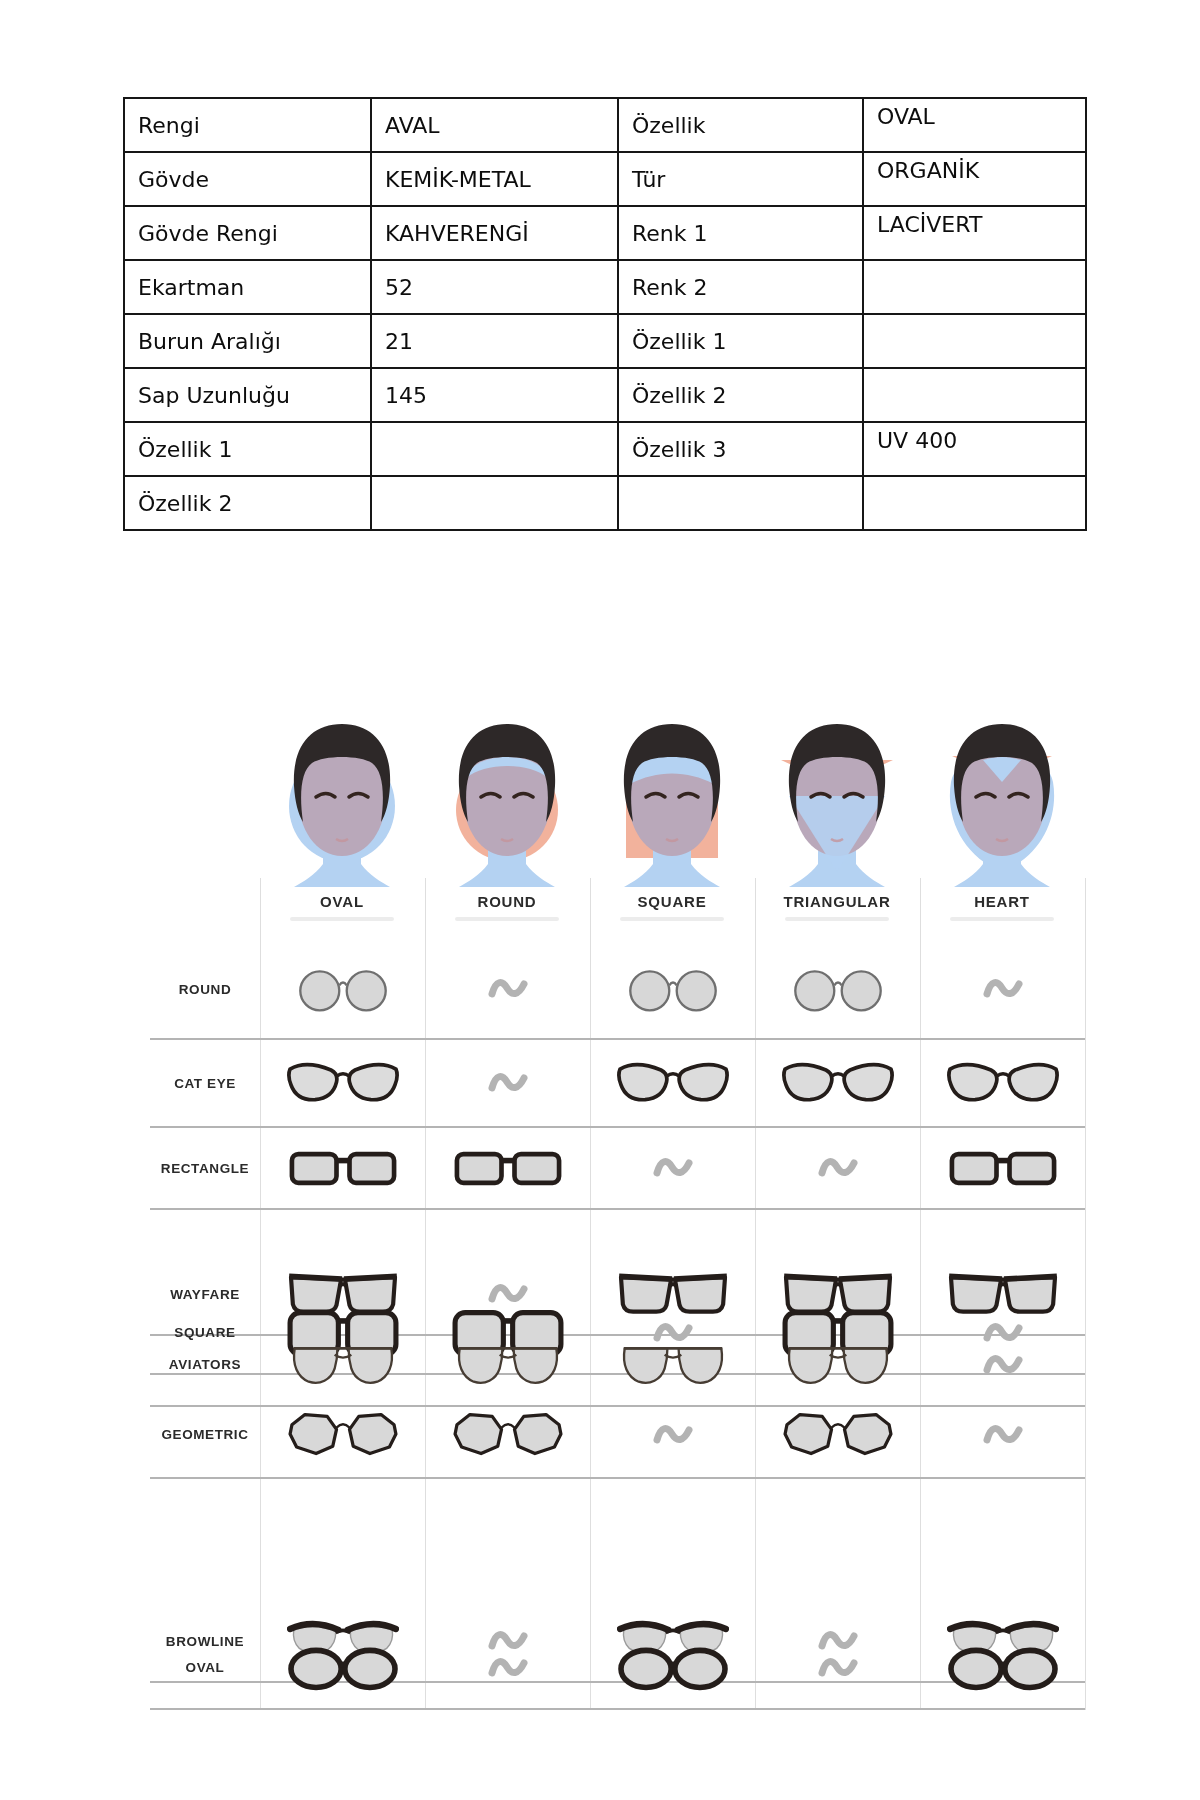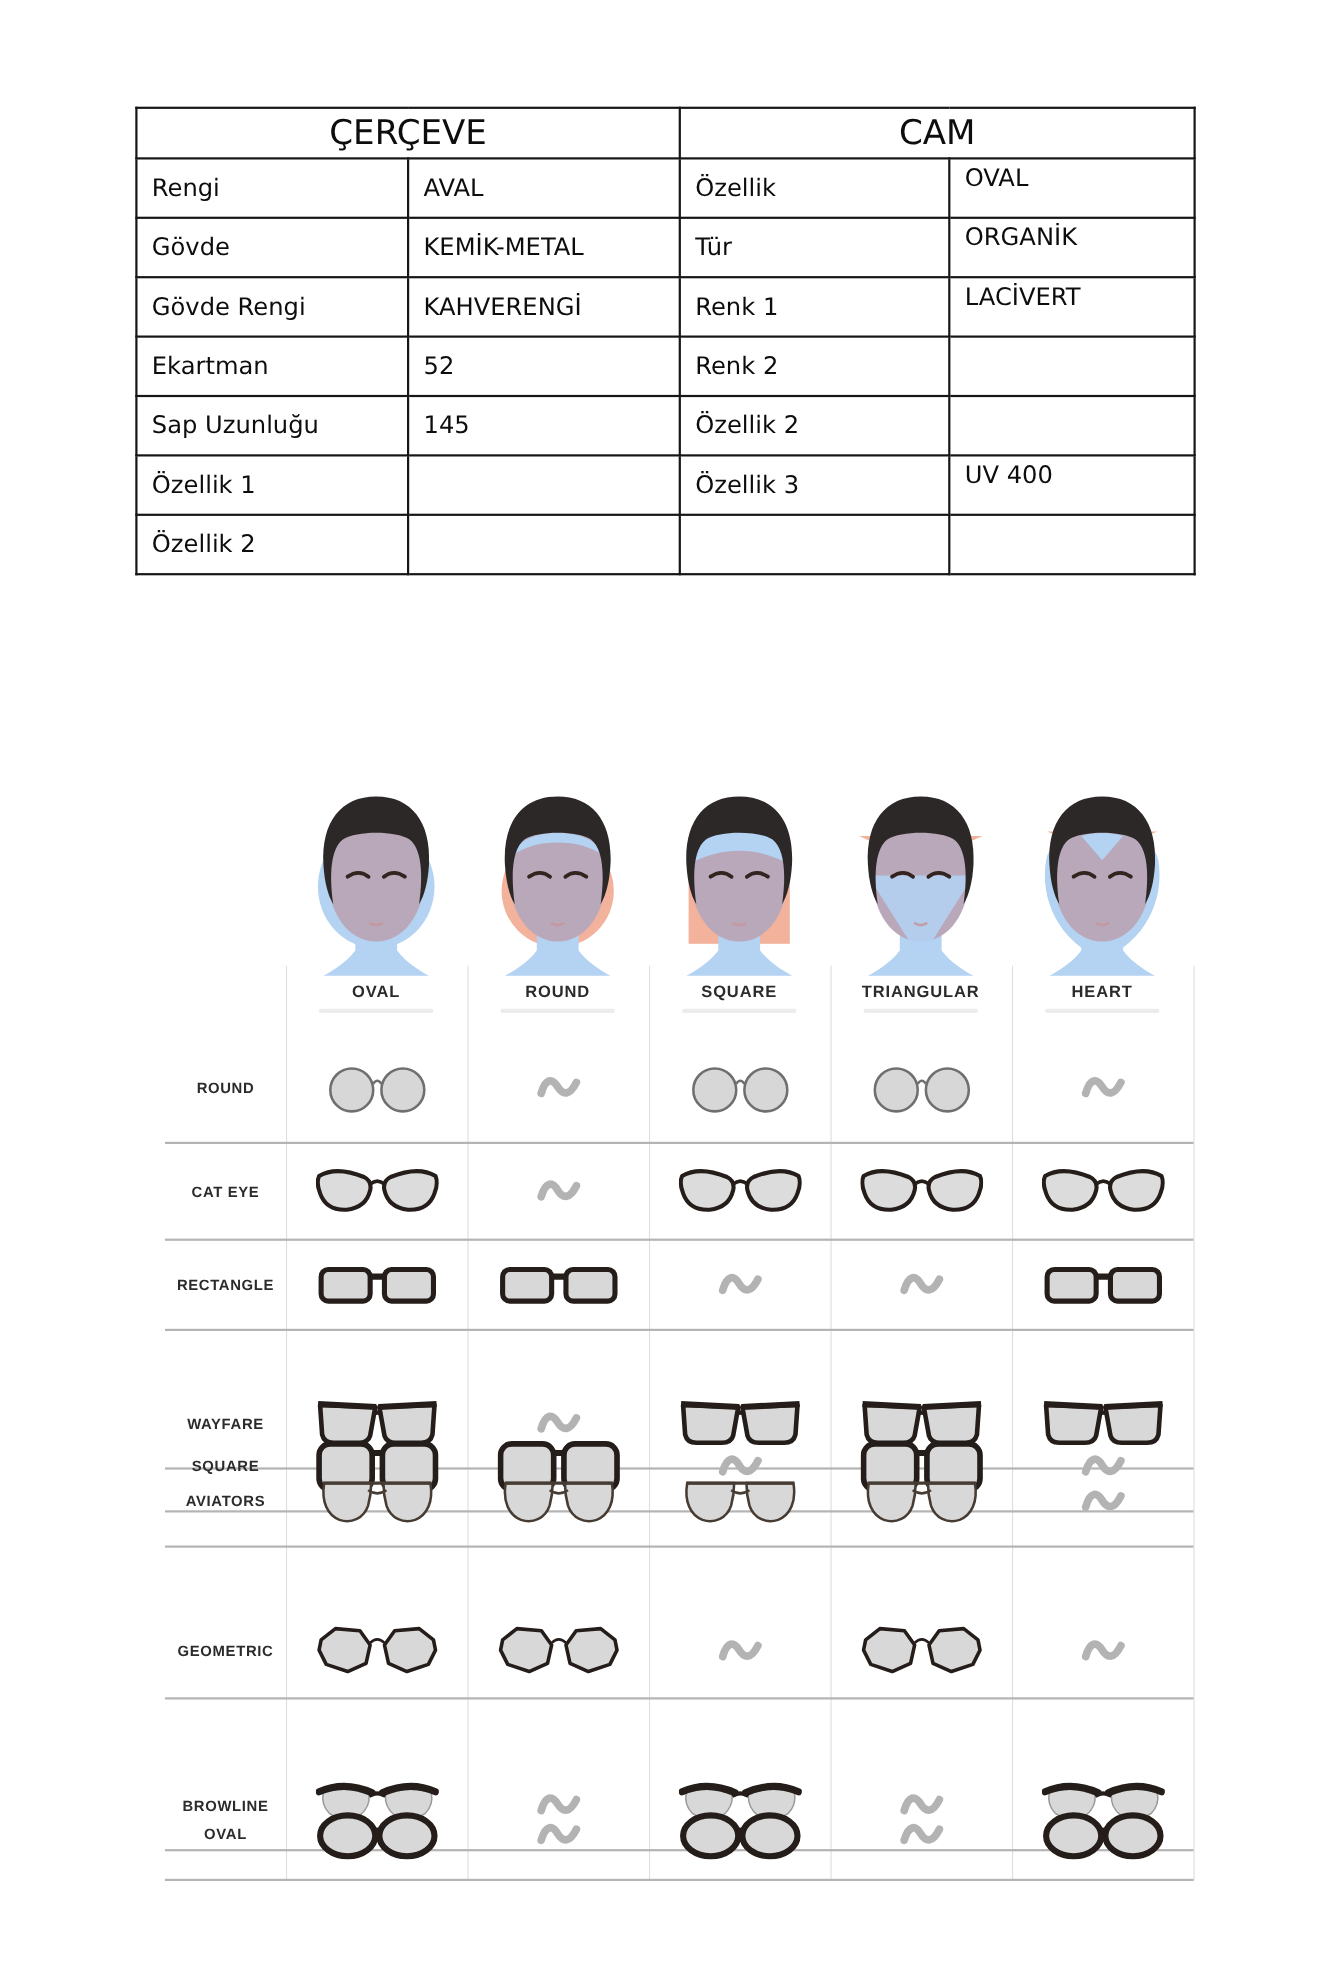--- a/index.html
+++ b/index.html
@@ -176,24 +176,20 @@
 <div class="page">
 
   <table class="spec">
     <colgroup>
         <col style="width:247px">
         <col style="width:247px">
         <col style="width:245px">
         <col style="width:223px">
       </colgroup>
     <tbody>
-      <tr>
-        <td class="th" colspan="2">ÇERÇEVE</td>
-        <td class="th" colspan="2">CAM</td>
-      </tr>
     <tr>
           <td>Rengi</td>
           <td>AVAL</td>
           <td>Özellik</td>
           <td class="v4">OVAL</td>
         </tr>
         <tr>
           <td>Gövde</td>
           <td>KEMİK-METAL</td>
           <td>Tür</td>
@@ -202,20 +198,26 @@
         <tr>
           <td>Gövde Rengi</td>
           <td>KAHVERENGİ</td>
           <td>Renk 1</td>
           <td class="v4">LACİVERT</td>
         </tr>
         <tr>
           <td>Ekartman</td>
           <td>52</td>
           <td>Renk 2</td>
+          <td class="v4"></td>
+        </tr>
+        <tr>
+          <td>Burun Aralığı</td>
+          <td>21</td>
+          <td>Özellik 1</td>
           <td class="v4"></td>
         </tr>
         <tr>
           <td>Sap Uzunluğu</td>
           <td>145</td>
           <td>Özellik 2</td>
           <td class="v4"></td>
         </tr>
         <tr>
           <td>Özellik 1</td>
@@ -435,21 +437,21 @@
             <svg class="glasses" width="112" height="52">
               <use href="#g-aviators" xlink:href="#g-aviators"></use>
             </svg>
           </div>
           <div class="cell" style="left: 770px; width: 165px;">
             <svg class="na" width="40" height="26">
               <use href="#g-na" xlink:href="#g-na"></use>
             </svg>
           </div>
         </div>
-        <div class="grid-row" style="top: 1458px; height: 85px;">
+        <div class="grid-row" style="top: 1392px; height: 85px;">
           <div class="row-label">GEOMETRIC</div>
           <div class="cell" style="left: 110px; width: 165px;">
             <svg class="glasses" width="112" height="52">
               <use href="#g-geometric" xlink:href="#g-geometric"></use>
             </svg>
           </div>
           <div class="cell" style="left: 275px; width: 165px;">
             <svg class="glasses" width="112" height="52">
               <use href="#g-geometric" xlink:href="#g-geometric"></use>
             </svg>

